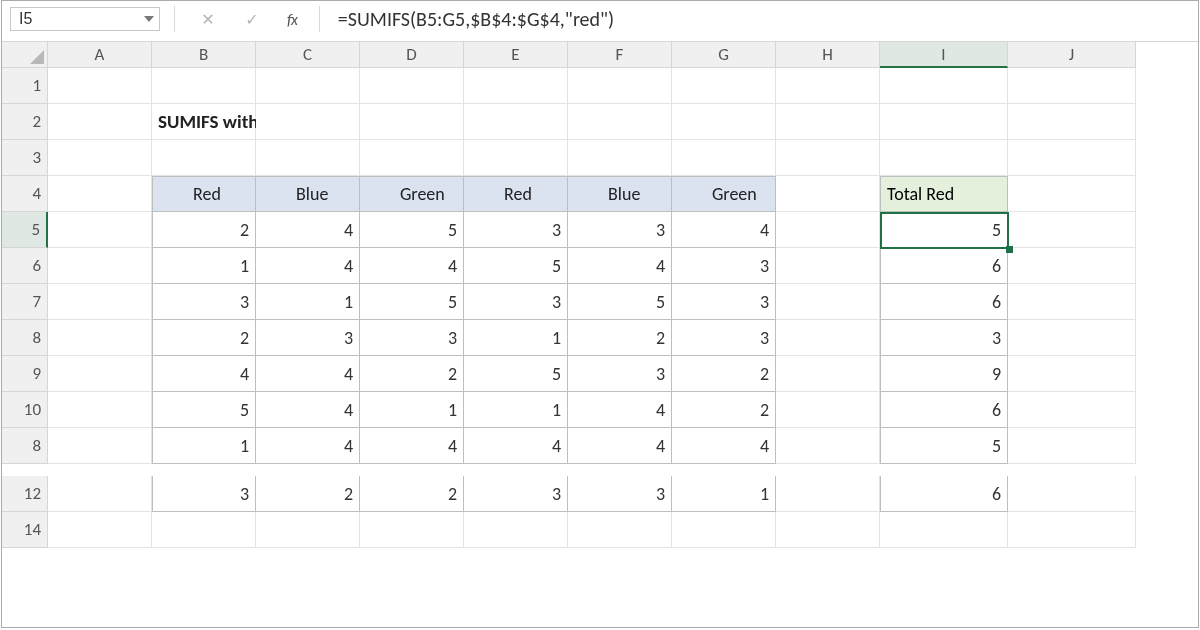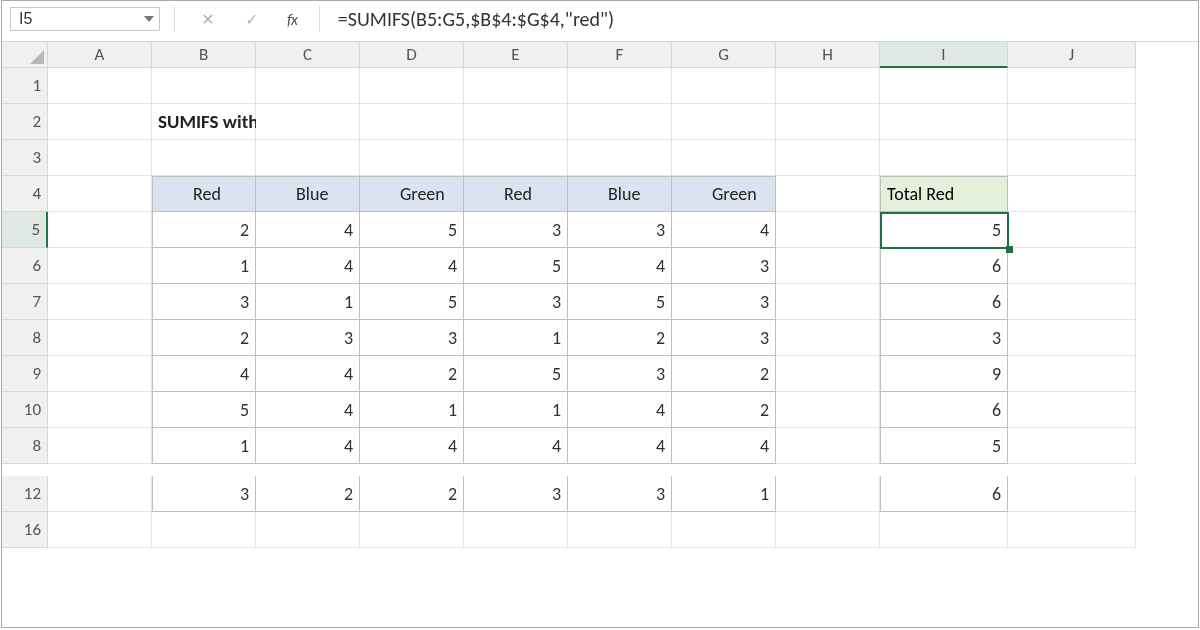--- a/index.html
+++ b/index.html
@@ -306,21 +306,21 @@
         <div class="cell num tbl">2</div>
         <div class="cell num tbl">2</div>
         <div class="cell num tbl">3</div>
         <div class="cell num tbl">3</div>
         <div class="cell num tbl">1</div>
         <div class="cell"></div>
         <div class="cell num tbl tbl-l">6</div>
         <div class="cell"></div>
       </div>
       <div class="grid" style="grid-auto-rows: 36px;">
-        <div class="rowhdr">16</div>
+        <div class="rowhdr">14</div>
         <div class="cell"></div>
         <div class="cell"></div>
         <div class="cell"></div>
         <div class="cell"></div>
         <div class="cell"></div>
         <div class="cell"></div>
         <div class="cell"></div>
         <div class="cell"></div>
         <div class="cell"></div>
         <div class="cell"></div>

